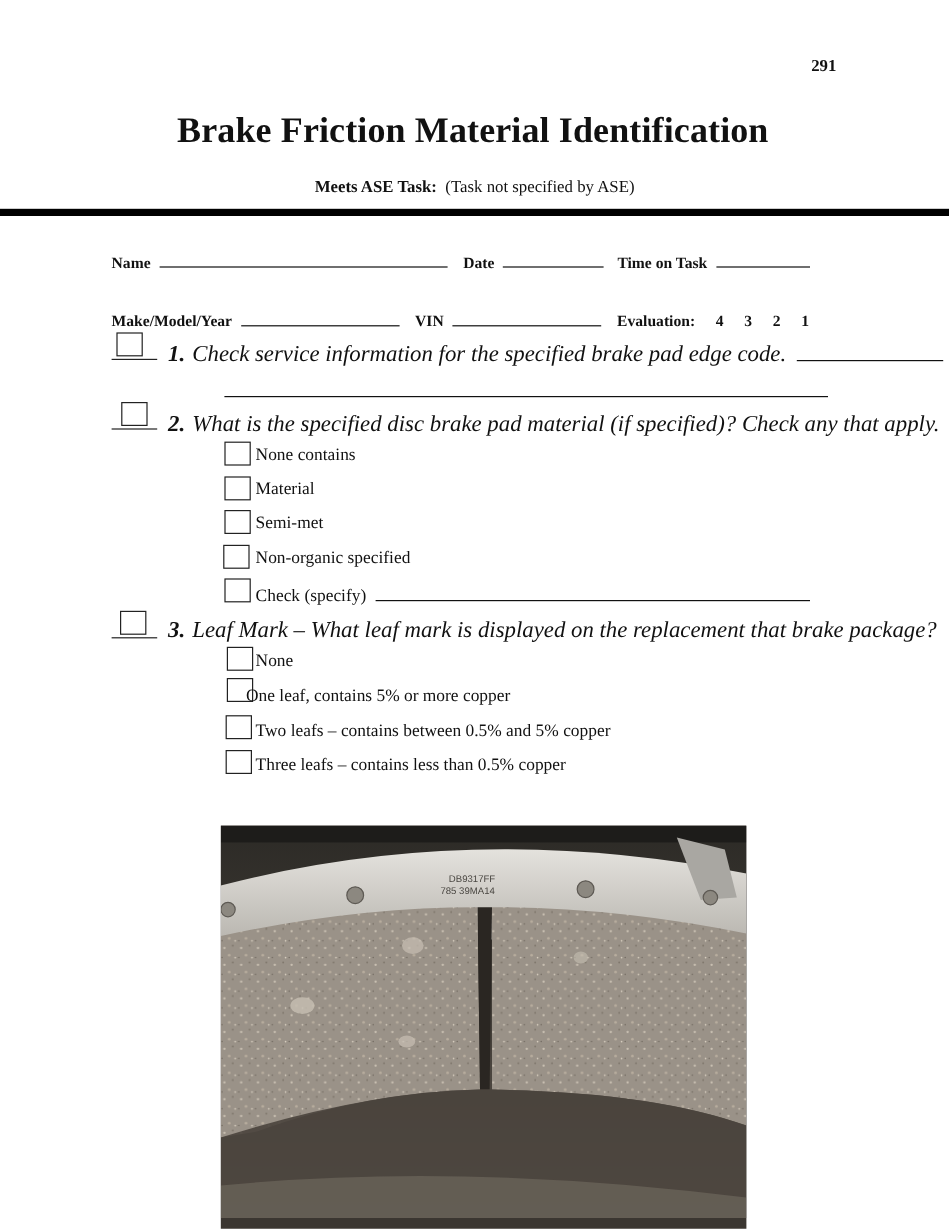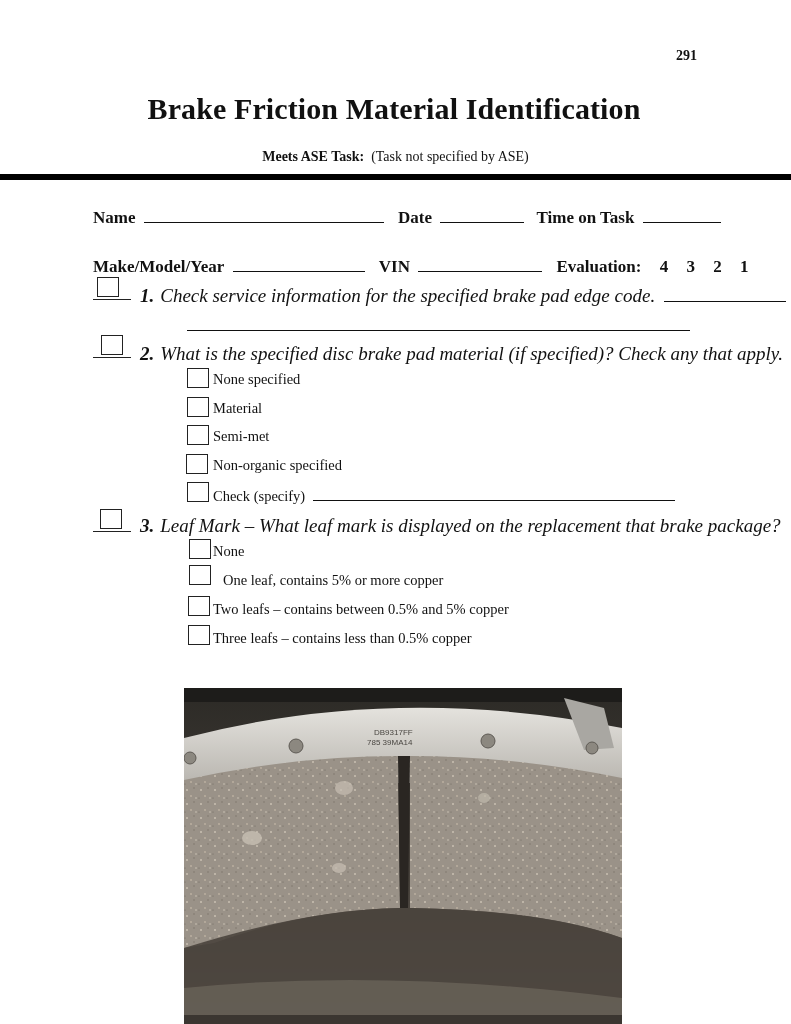--- a/index.html
+++ b/index.html
@@ -4,21 +4,21 @@
 <style>
   html, body { margin:0; padding:0; background:#ffffff; }
   body { width:791px; height:1024px; position:relative; overflow:hidden;
          font-family:"Liberation Serif", "DejaVu Serif", serif; color:#111; }
   .abs { position:absolute; }
   .page-num { right:94px; top:48px; font-size:14px; font-weight:bold; }
   .title { left:0; width:788px; top:92px; text-align:center; font-size:30px; font-weight:bold; letter-spacing:0.1px; }
   .ase { left:0; width:791px; top:149px; text-align:center; font-size:14px; }
   .ase b { font-weight:bold; }
   .rule { left:0; top:174px; width:791px; height:6px; background:#000; }
-  .row { font-size:17px; white-space:nowrap; }
+  .row { font-size:13px; white-space:nowrap; }
   .lbl { font-weight:bold; }
   .blank { display:inline-block; border-bottom:1px solid #111; height:14px; vertical-align:baseline; }
   .eval span { display:inline-block; margin-left:14px; font-weight:bold; }
   .chk { width:22px; height:20px; border:1.4px solid #222; box-sizing:border-box; background:#fff; }
   .chk-line { height:0; border-top:1.4px solid #222; }
   .q { font-size:19px; white-space:nowrap;font-style:italic; }
   .q .n { font-weight:bold; margin-right:6px; }
   .opt { font-size:14.5px; white-space:nowrap; }
   .photo { left:184px; top:688px; width:438px; height:399px; overflow:hidden; background:#3b3631; }
 </style>
@@ -64,21 +64,21 @@
 </div>
 <div class="abs blank" style="left:187px; top:316px; width:503px;"></div>
 
 <div class="abs chk" style="left:101px; top:335px;"></div>
 <div class="abs chk-line" style="left:93px; top:357px; width:38px;"></div>
 <div class="abs q" style="left:140px; top:343px;">
   <span class="n">2.</span><span>What is the specified disc brake pad material (if specified)?  Check any that apply.</span>
 </div>
 
 <div class="abs chk" style="left:187px; top:368px;"></div>
-<div class="abs opt" style="left:213px; top:371px;">None specified</div>
+<div class="abs opt" style="left:213px; top:371px;">None contains</div>
 
 <div class="abs chk" style="left:187px; top:397px;"></div>
 <div class="abs opt" style="left:213px; top:400px;">Material</div>
 
 <div class="abs chk" style="left:187px; top:425px;"></div>
 <div class="abs opt" style="left:213px; top:428px;">Semi-met</div>
 
 <div class="abs chk" style="left:186px; top:454px;"></div>
 <div class="abs opt" style="left:213px; top:457px;">Non-organic specified</div>
 
@@ -91,21 +91,21 @@
 <div class="abs chk" style="left:100px; top:509px;"></div>
 <div class="abs chk-line" style="left:93px; top:531px; width:38px;"></div>
 <div class="abs q" style="left:140px; top:515px;">
   <span class="n">3.</span><span>Leaf Mark – What leaf mark is displayed on the replacement that brake package?</span>
 </div>
 
 <div class="abs chk" style="left:189px; top:539px;"></div>
 <div class="abs opt" style="left:213px; top:543px;">None</div>
 
 <div class="abs chk" style="left:189px; top:565px;"></div>
-<div class="abs opt" style="left:223px; top:572px;">One leaf, contains 5% or more copper</div>
+<div class="abs opt" style="left:205px; top:572px;">One leaf, contains 5% or more copper</div>
 
 <div class="abs chk" style="left:188px; top:596px;"></div>
 <div class="abs opt" style="left:213px; top:601px;">Two leafs – contains between 0.5% and 5% copper</div>
 
 <div class="abs chk" style="left:188px; top:625px;"></div>
 <div class="abs opt" style="left:213px; top:630px;">Three leafs – contains less than 0.5% copper</div>
 
 <div class="abs photo">
   <svg width="438" height="327" viewBox="0 0 438 327">
     <defs>

